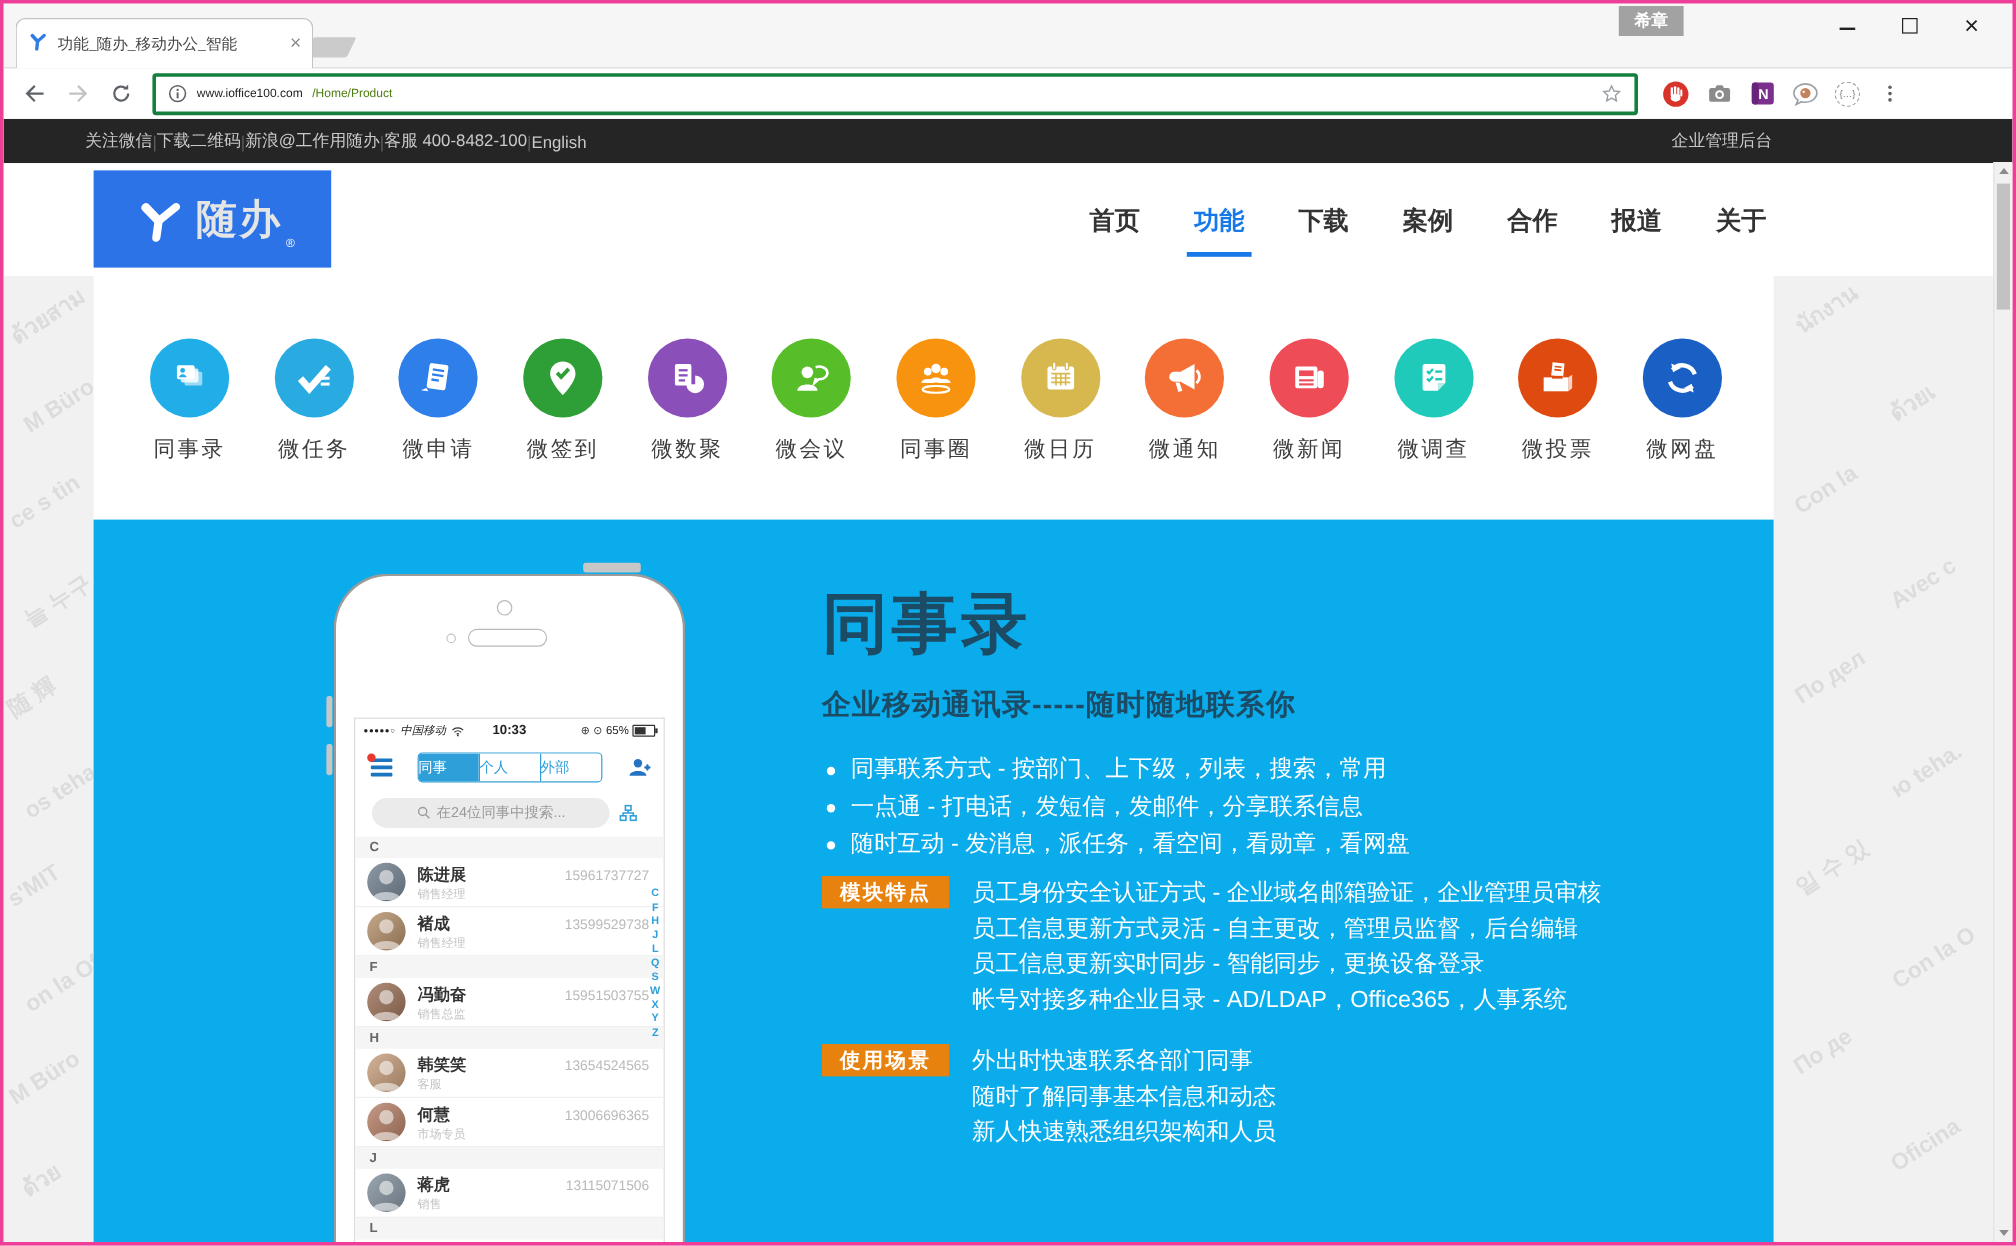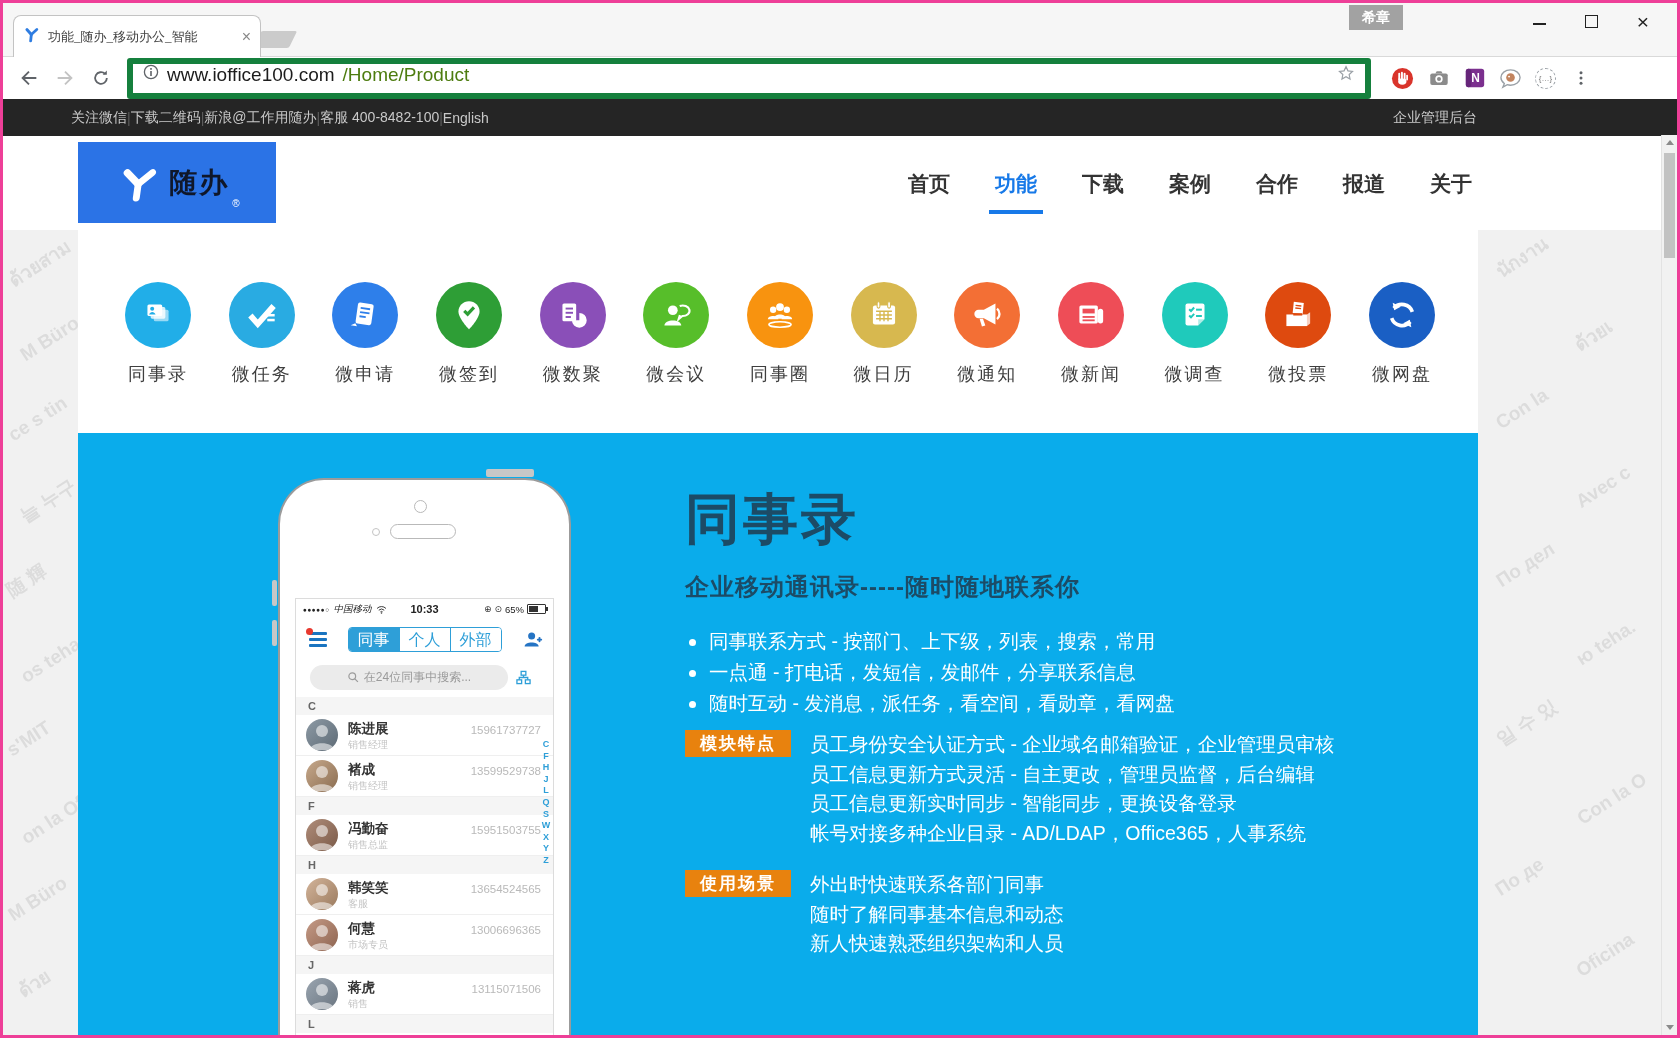--- a/index.html
+++ b/index.html
@@ -22,41 +22,41 @@
     color:#fff;font-size:14px;font-weight:700;display:flex;align-items:center;justify-content:center;padding:0 4px;}
   .wincontrols{position:absolute;right:8px;top:0;display:flex;height:36px;}
   .wc{width:52px;display:flex;align-items:center;justify-content:center;color:#222;cursor:pointer;}
   .maxbox{width:11px;height:11px;border:1.5px solid #222;display:block;}
   .closex{font-size:21px;line-height:1;color:#222;}
   .minline{width:13px;height:0;border-top:2px solid #222;display:block;margin-top:6px;}
   
   .toolbar{height:42px;background:#fff;display:flex;align-items:center;padding:0 12px;gap:8px;
     border-top:1px solid #d9d9d9;position:relative;z-index:1;}
   .navbtn{width:28px;height:28px;display:flex;align-items:center;justify-content:center;cursor:pointer;}
-  .addressbar{width:1212px;height:29px;border:6px solid #15803d;border-radius:3px;background:#fff;
-    display:flex;padding:0 10px;gap:8px;font-size:19px;margin-left:4px;}
+  .addressbar{width:1212px;height:29px;border:3px solid #15803d;border-radius:3px;background:#fff;
+    display:flex;align-items:center;padding:0 10px;gap:8px;font-size:10px;margin-left:4px;}
   .url-host{color:#1c1c1c;}
   .url-path{color:#4d7c0f;}
   .abar-star{margin-left:auto;display:flex;}
   .extrow{display:flex;align-items:center;gap:13px;margin-left:12px;}
   .extbtn{width:23px;height:23px;display:flex;align-items:center;justify-content:center;cursor:pointer;}
   .braces{width:19px;height:19px;border:1.5px dashed #9aa0a6;border-radius:50%;
     font-size:8px;color:#777;display:flex;align-items:center;justify-content:center;}
   
   .blackbar{height:37px;background:#252525;display:flex;align-items:center;padding-left:68px;
     font-size:14px;color:#c9c9c9;}
   .toplinks{display:flex;align-items:center;gap:0;}
   .toplink{cursor:pointer;white-space:nowrap;}
   .sep{color:#5c5c5c;}
   .topright{margin-left:auto;margin-right:200px;cursor:pointer;}
   
   .siteheader{height:95px;background:#fff;position:relative;}
   .logo{position:absolute;left:75px;top:6px;width:198px;height:81px;background:var(--logo-blue,#2B73E6);
     display:flex;align-items:center;justify-content:center;gap:9px;cursor:pointer;}
-  .logo-text{color:#0f172a;font-size:28px;font-weight:700;letter-spacing:2px;}
+  .logo-text{color:#e5e5e5;font-size:34px;font-weight:700;letter-spacing:2px;}
   .logo .reg{color:#fff;font-size:10px;align-self:flex-end;margin-bottom:14px;margin-left:-6px;}
   .nav{position:absolute;right:205px;top:0;height:95px;display:flex;gap:45px;align-items:center;}
   .nav-item{font-size:21px;font-weight:700;color:#333;position:relative;cursor:pointer;white-space:nowrap;}
   .nav-item.active{color:var(--accent,#1779E8);}
   .nav-item.active::after{content:'';position:absolute;left:-6px;right:-6px;bottom:-16px;height:4px;
     background:var(--accent,#1779E8);}
   
   .page{position:absolute;top:227px;left:0;right:0;bottom:0;background:#f1f1f1;overflow:hidden;}
   .wm span{position:absolute;transform:rotate(-33deg);font-size:19px;font-weight:700;
     color:rgba(40,40,40,.10);white-space:nowrap;}
@@ -89,22 +89,22 @@
   .sb-glyph{font-size:9px;color:#333;}
   .bat{width:17px;height:8px;border:1px solid #333;border-radius:1px;position:relative;}
   .bat::before{content:'';position:absolute;left:1px;top:1px;bottom:1px;width:9px;background:#333;}
   .bat::after{content:'';position:absolute;right:-3px;top:2px;width:2px;height:4px;background:#333;}
   .phnav{position:absolute;top:22px;left:0;right:0;height:38px;}
   .burger{position:absolute;left:13px;top:11px;width:18px;display:flex;flex-direction:column;gap:3px;}
   .burger i{height:3px;background:#1a74c0;border-radius:1px;display:block;}
   .burger::after{content:'';position:absolute;left:-3px;top:-4px;width:7px;height:7px;border-radius:50%;background:#e8392f;}
   .segmented{position:absolute;left:50%;transform:translateX(-50%);top:6px;display:flex;
     border:1px solid var(--seg-blue,#2E9FD8);border-radius:4px;overflow:hidden;}
-  .seg{width:50px;line-height:23px;text-align:center;color:var(--seg-blue,#2E9FD8);background:#fff;
-    font-size:16px;cursor:pointer;}
+  .seg{width:50px;line-height:23px;color:var(--seg-blue,#2E9FD8);background:#fff;
+    font-size:12px;cursor:pointer;}
   .seg + .seg{border-left:1px solid var(--seg-blue,#2E9FD8);}
   .seg.segactive{background:var(--seg-blue,#2E9FD8);color:#fff;}
   .addperson{position:absolute;right:10px;top:8px;}
   .searchrow{position:absolute;top:62px;left:0;right:0;height:32px;display:flex;align-items:center;padding-left:14px;text-align:right;}
   .searchpill{width:198px;height:25px;background:#ebebeb;border-radius:13px;display:flex;align-items:center;
     justify-content:center;gap:5px;font-size:12px;color:#9a9a9a;cursor:text;}
   .hiericon{margin-left:8px;display:flex;}
   .contactlist{position:absolute;top:98px;left:0;right:0;bottom:0;overflow:hidden;}
   .sec{height:18px;background:#f5f5f5;color:#666;font-size:11px;font-weight:700;line-height:18px;padding-left:12px;}
   .crow{height:40px;position:relative;border-bottom:1px solid #efefef;}

